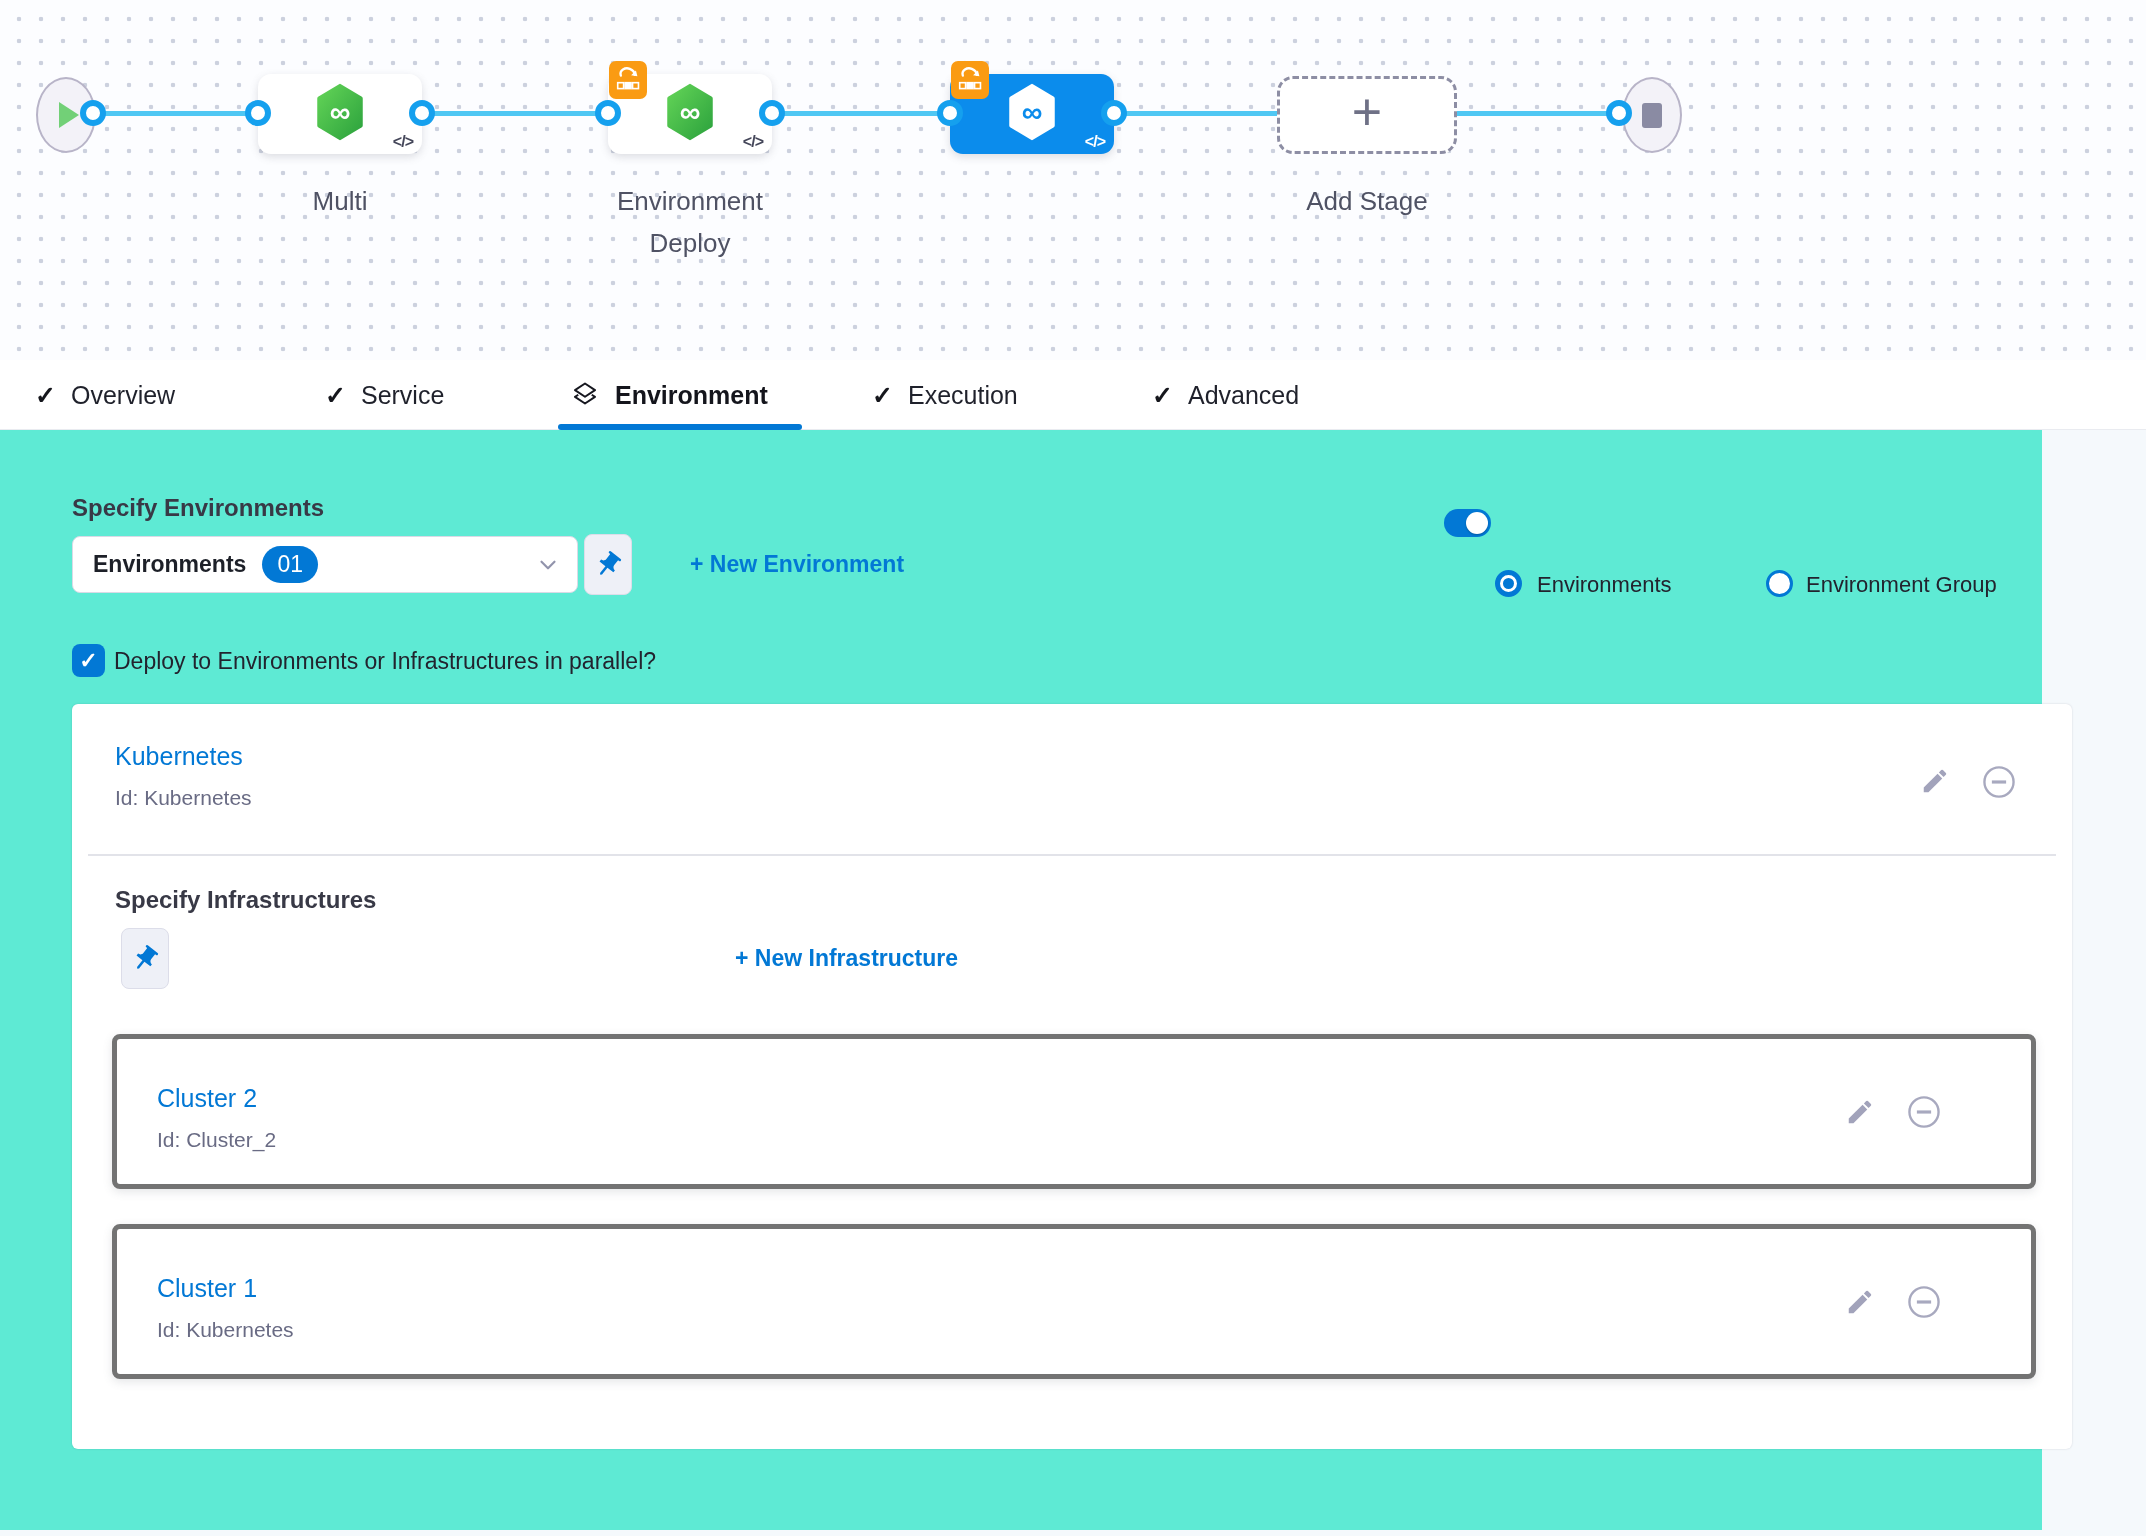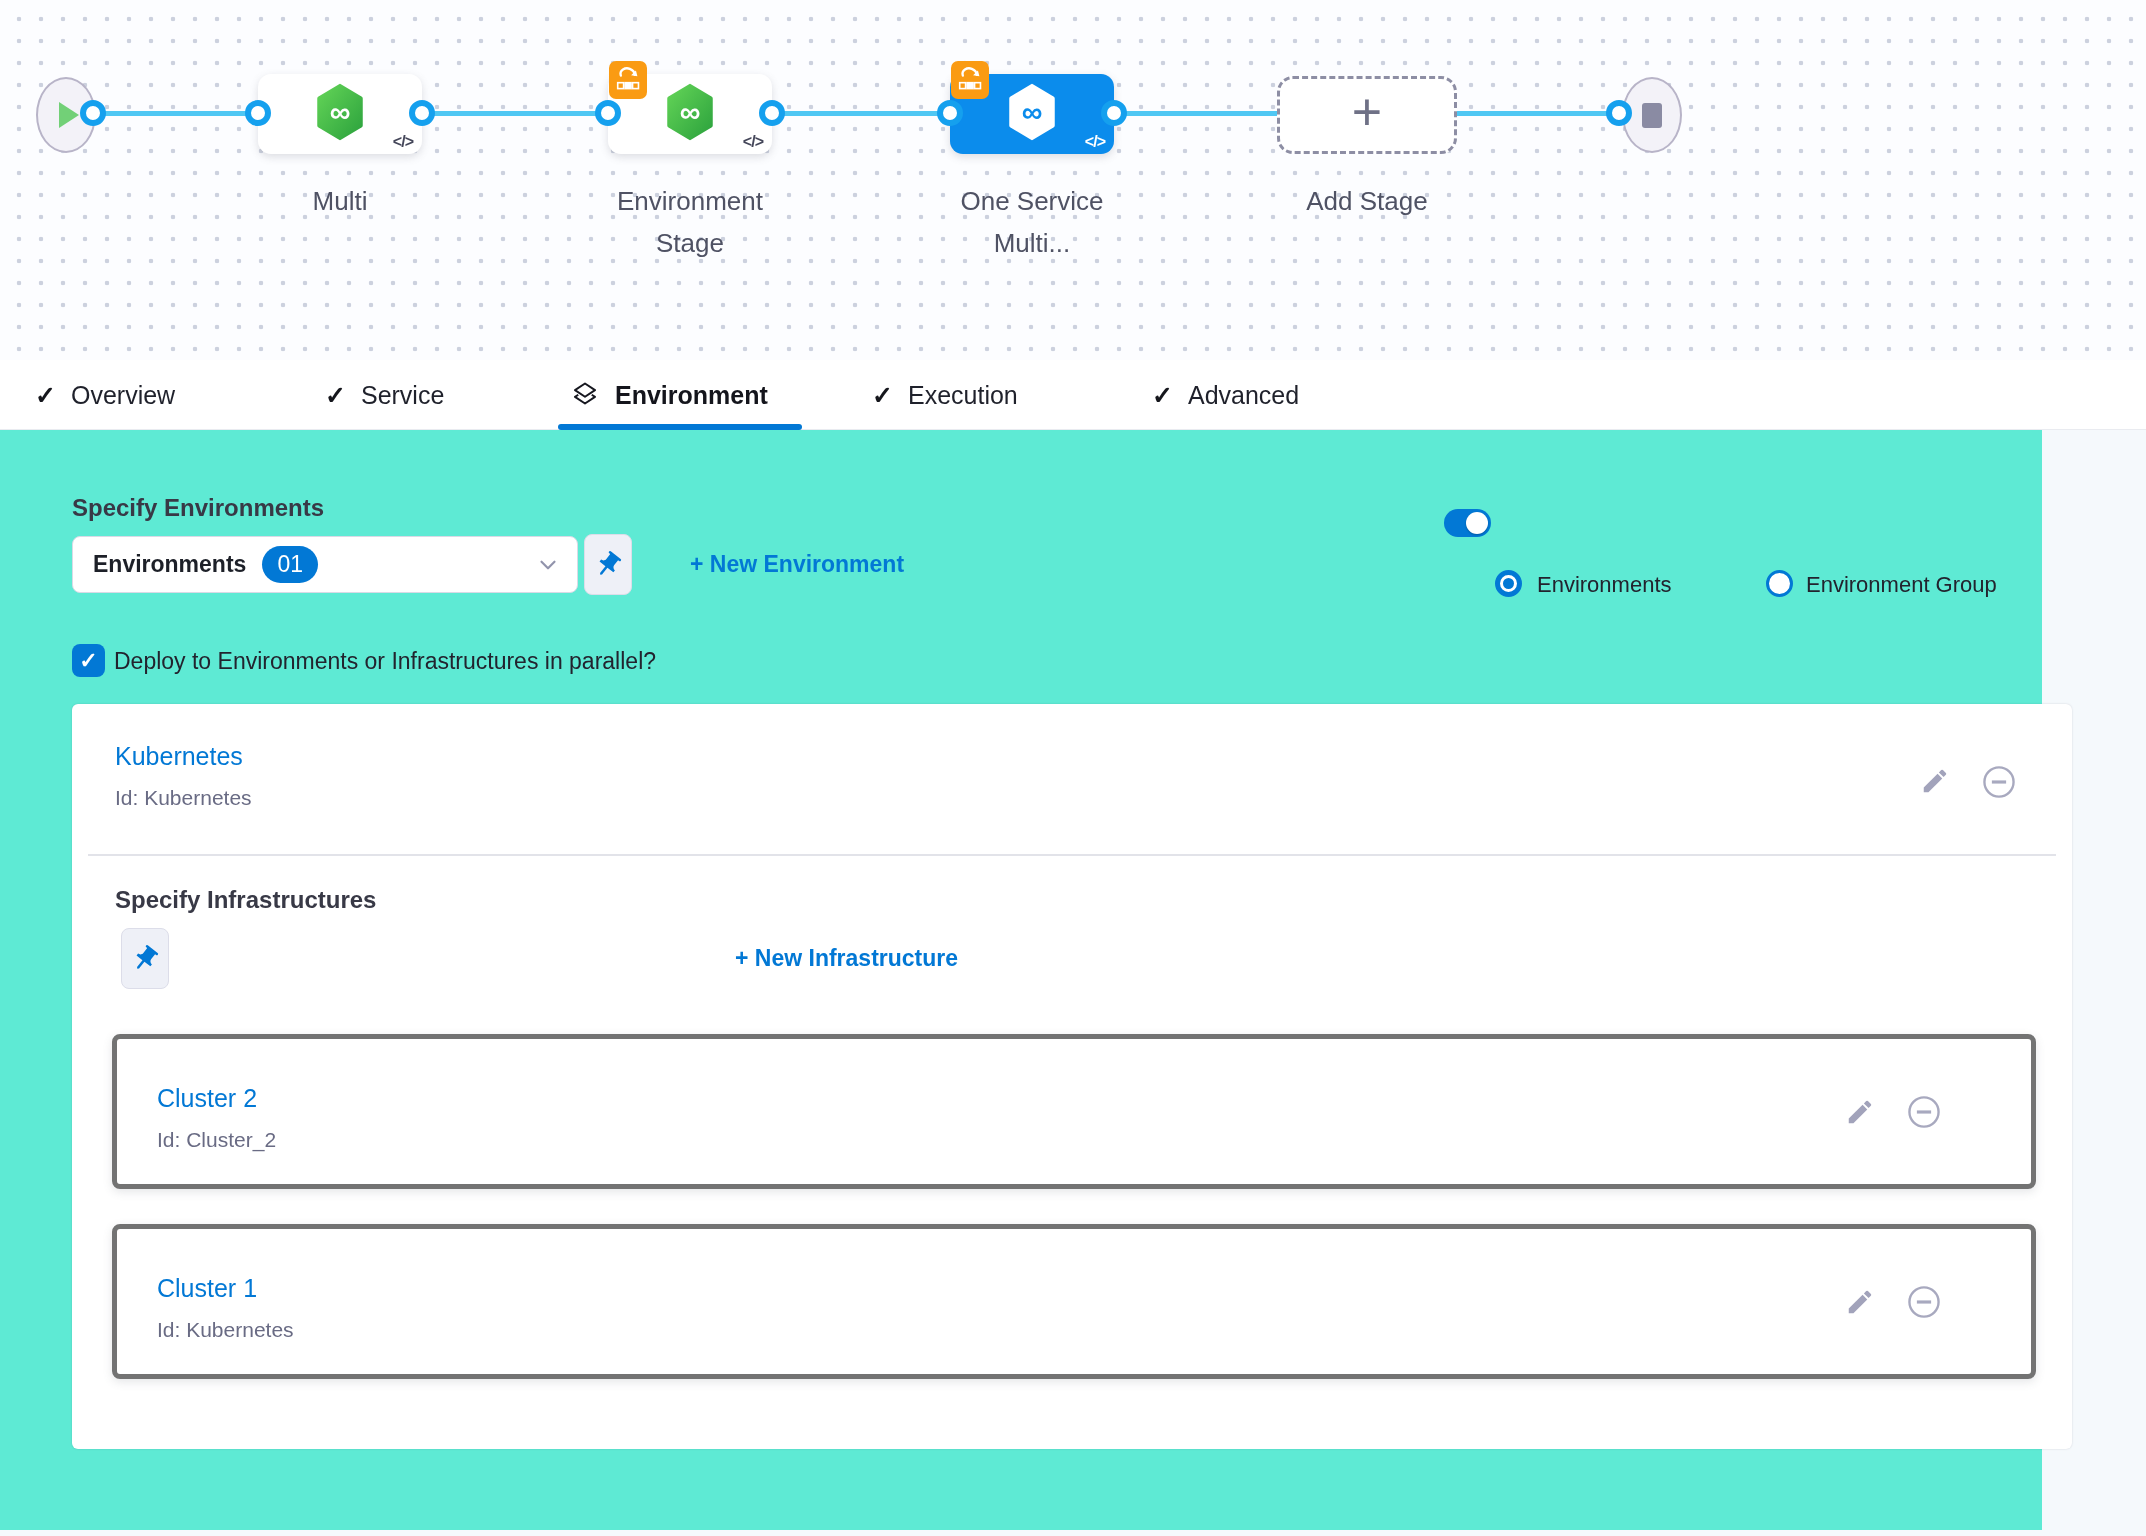--- a/index.html
+++ b/index.html
@@ -168,25 +168,21 @@
     <div class="port" style="left:759px;"></div>
     <div class="port" style="left:937px;"></div>
     <div class="port" style="left:1101px;"></div>
     <div class="port" style="left:1606px;"></div>
 
     <div class="node-label" style="left:210px;">
       <div>Multi</div>
     </div>
     <div class="node-label" style="left:560px;">
       <div>Environment</div>
-      <div>Stage</div>
-    </div>
-    <div class="node-label" style="left:902px;">
-      <div>One Service</div>
-      <div>Multi...</div>
+      <div>Deploy</div>
     </div>
     <div class="node-label" style="left:1237px;">
       <div>Add Stage</div>
     </div>
   </div>
 
   <div class="tabbar">
     <div class="tab" style="left:35px;">
       <span class="chk">✓</span>
       <span>Overview</span>

